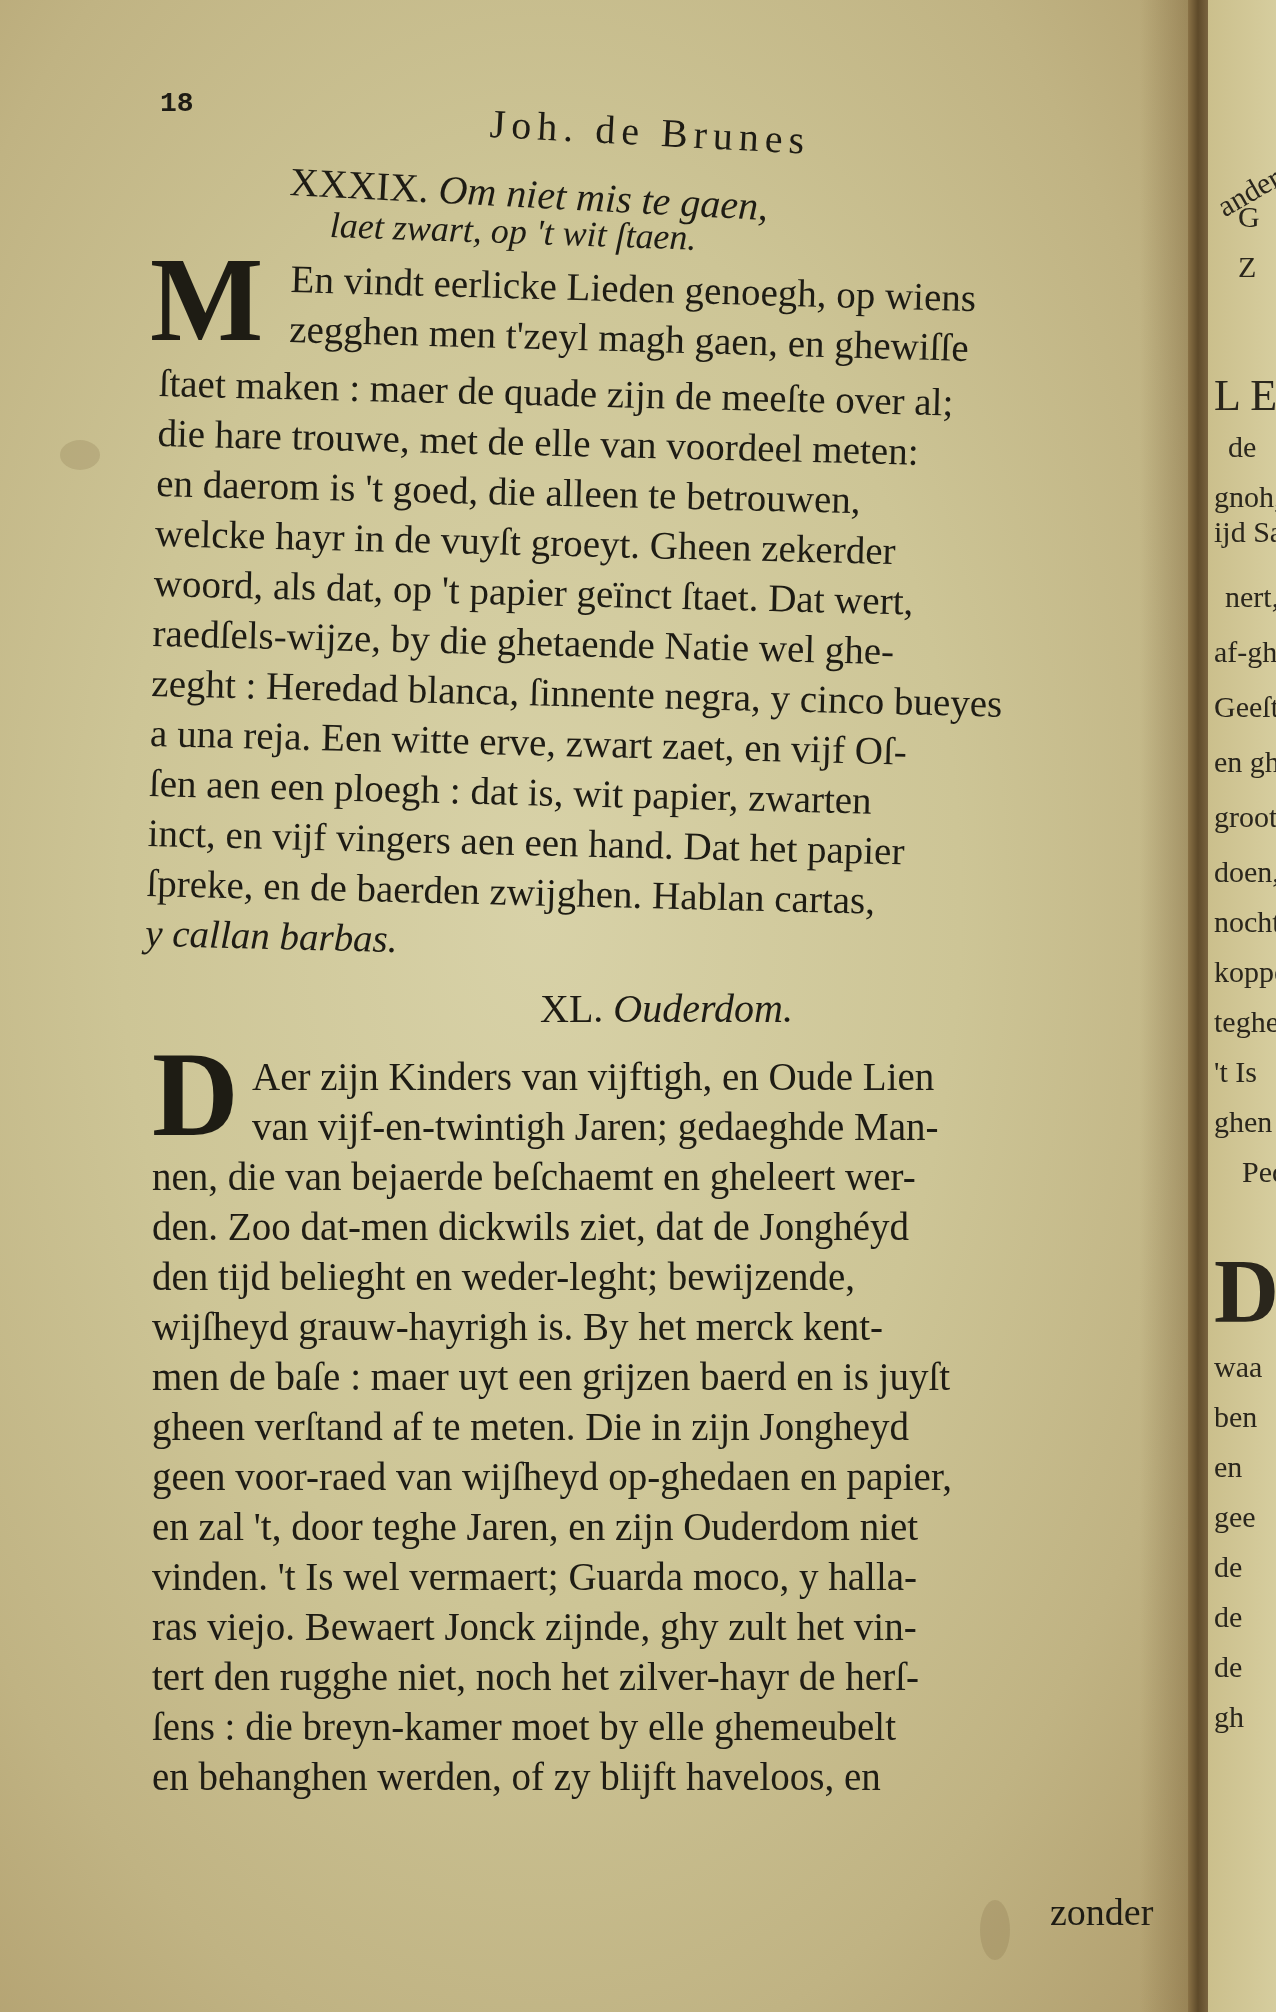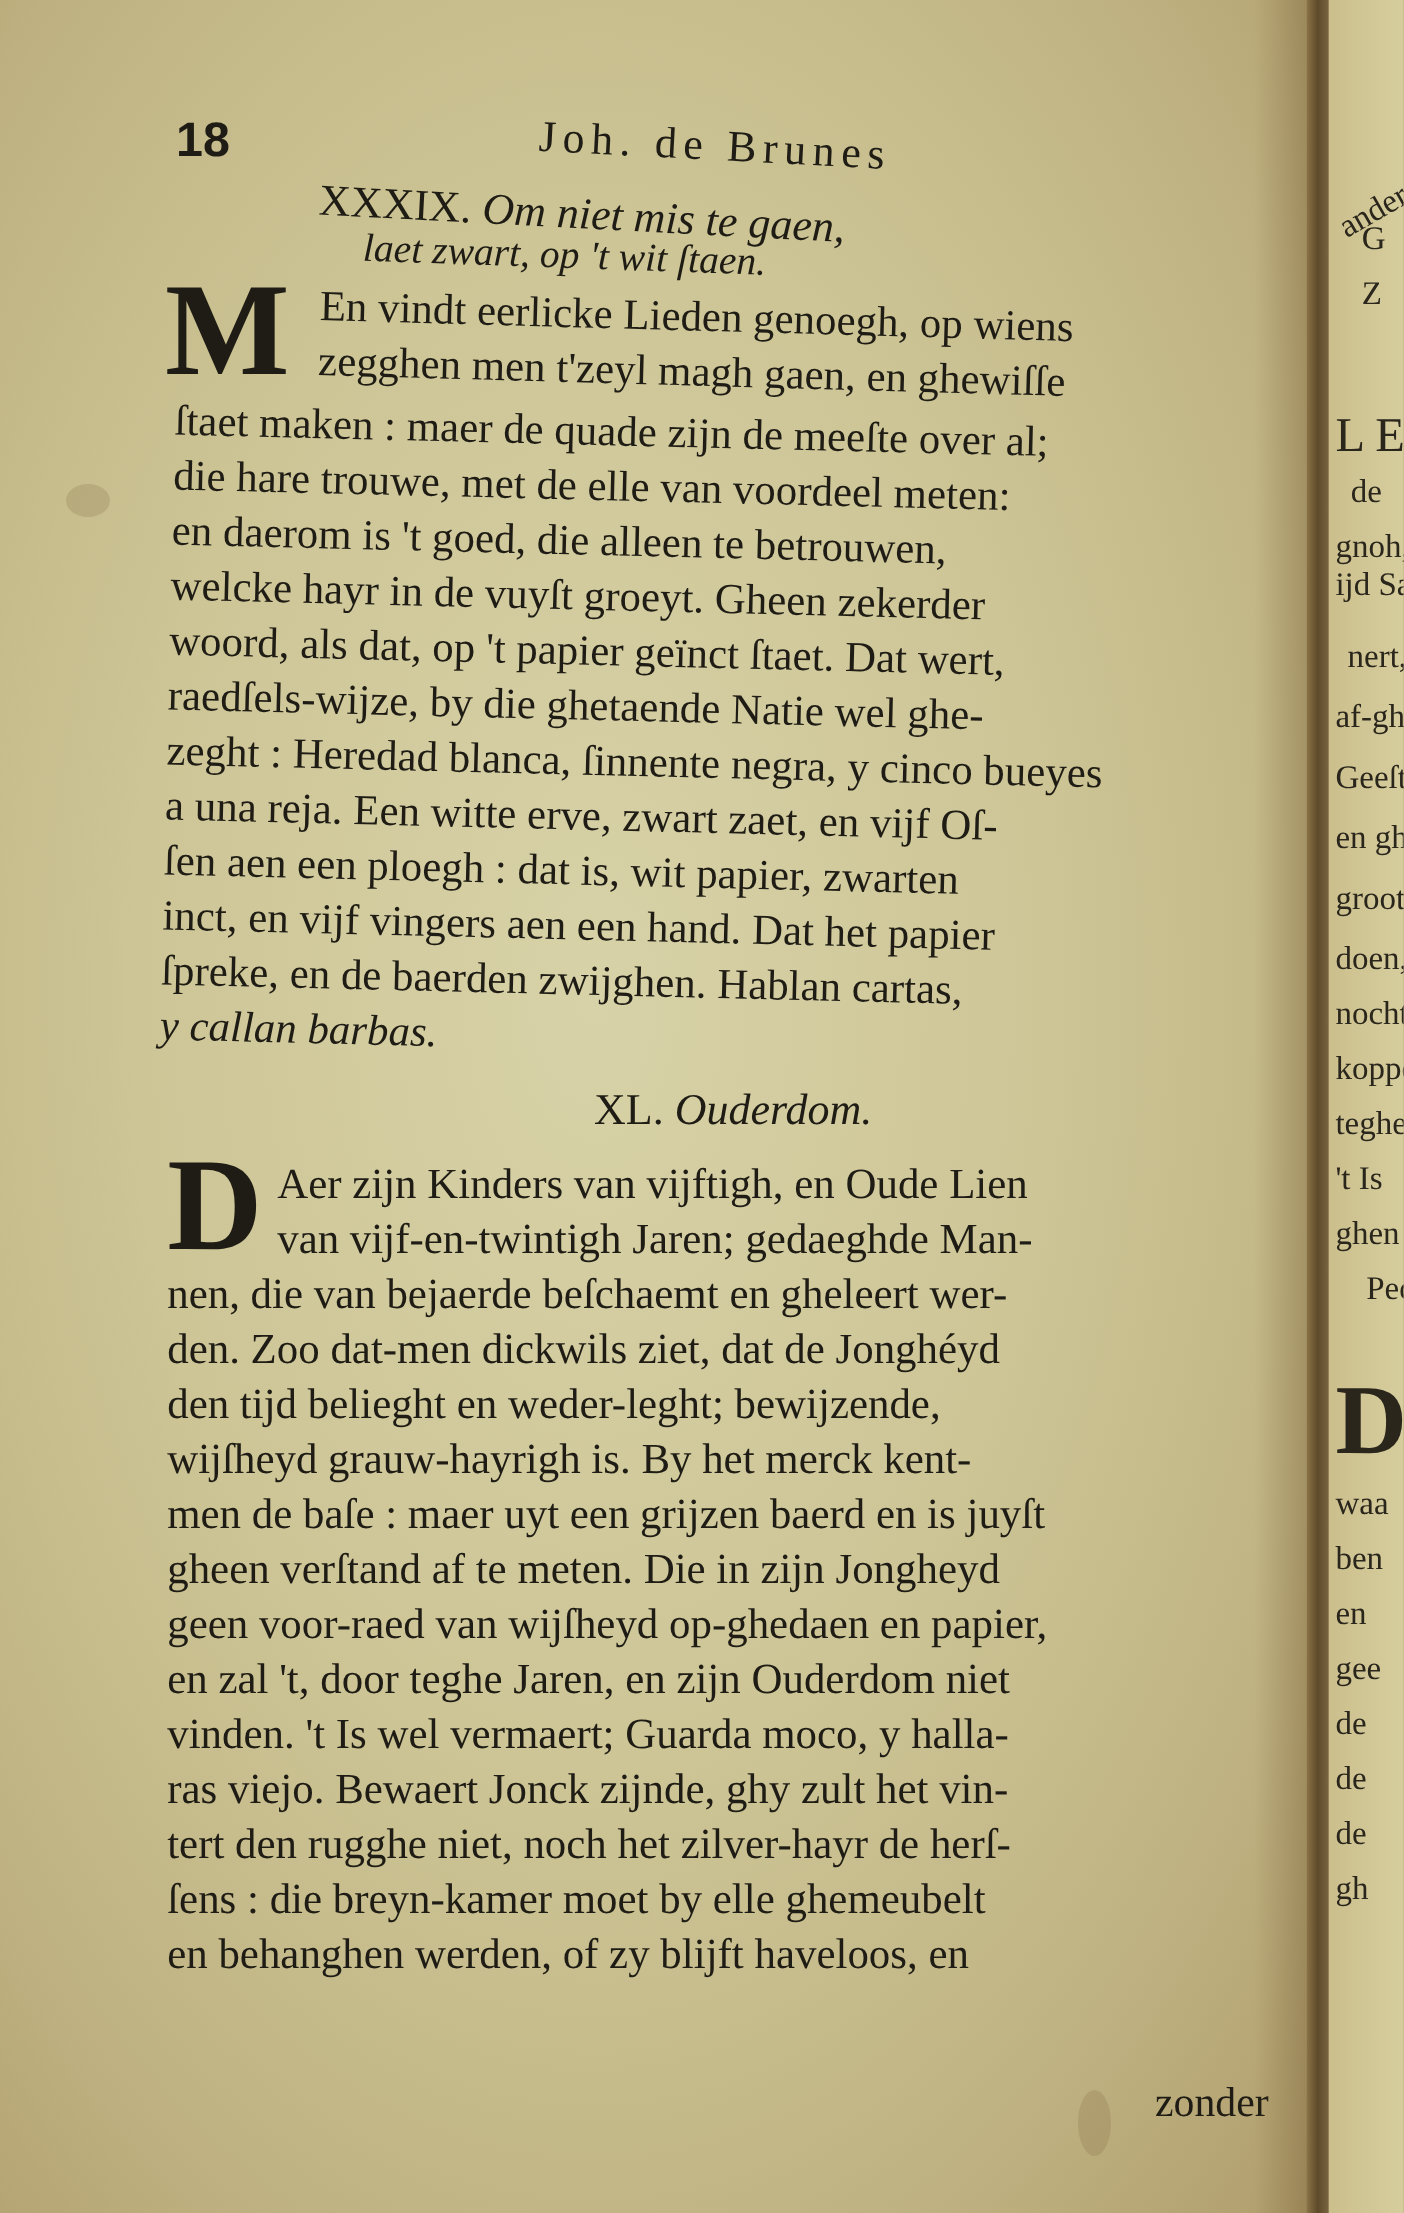--- a/index.html
+++ b/index.html
@@ -23,23 +23,22 @@
       background:linear-gradient(to right,#8a7246,#5e4a2a,#7a6440);
     }
     .next-page {
       position:absolute; left:1208px; top:0; width:68px; height:2012px;
       background:linear-gradient(to right,#cbbf8c,#d6cd9e);
       overflow:hidden;
       font-family:"Liberation Serif", serif; color:#2a261c;
     }
     .next-line { position:absolute; left:6px; font-size:30px; white-space:nowrap; }
     .folio {
-      position:absolute; left:160px; top:88px; font-size:44px; font-weight:bold;
-      font-family:Liberation Sans, sans-serif;
-      margin-top:15px;
+      position:absolute; left:160px; top:88px; font-size:28px; font-weight:bold;
+      font-family:Liberation Mono, monospace;
     }
     .running-head {
       position:absolute; left:490px; top:100px; font-size:40px; letter-spacing:6px;
       font-family:"Liberation Serif", serif; transform:rotate(3deg); transform-origin:left;
     }
     .text {
       position:absolute; font-family:"Liberation Serif", serif; font-size:39px;
       line-height:50px; white-space:nowrap;
     }
     .line { height:50px; }

